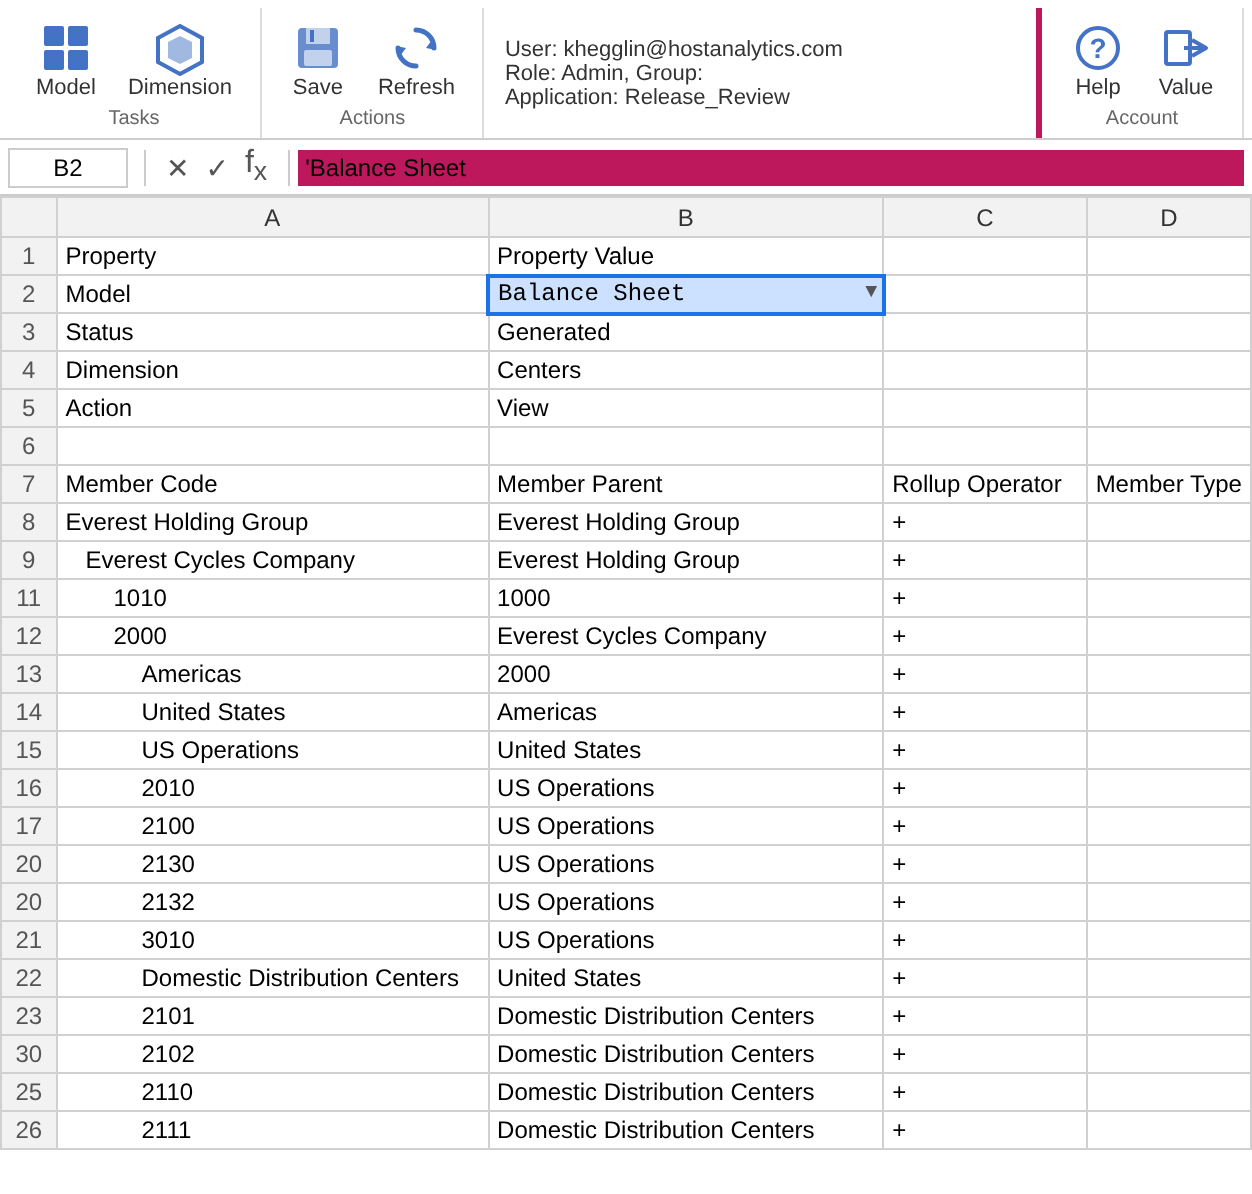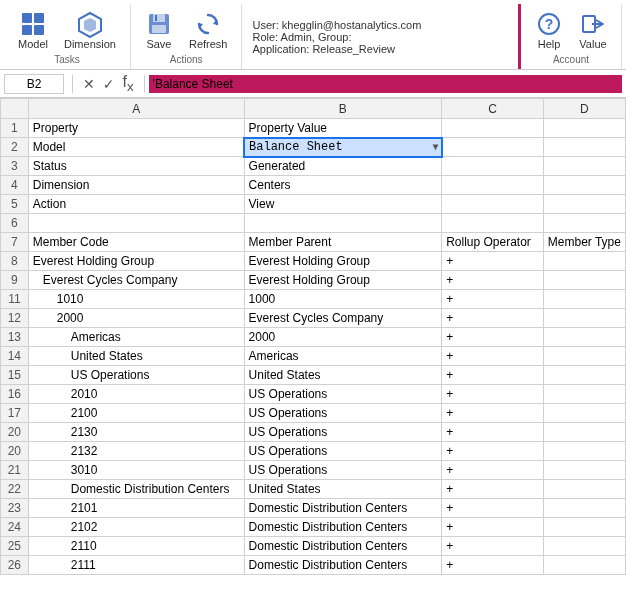--- a/index.html
+++ b/index.html
@@ -307,21 +307,21 @@
           <td></td>
         </tr>
         <tr>
           <td class="row-num">23</td>
           <td class="indent3">2101</td>
           <td>Domestic Distribution Centers</td>
           <td>+</td>
           <td></td>
         </tr>
         <tr>
-          <td class="row-num">24</td>
+          <td class="row-num">30</td>
           <td class="indent3">2102</td>
           <td>Domestic Distribution Centers</td>
           <td>+</td>
           <td></td>
         </tr>
         <tr>
           <td class="row-num">25</td>
           <td class="indent3">2110</td>
           <td>Domestic Distribution Centers</td>
           <td>+</td>

